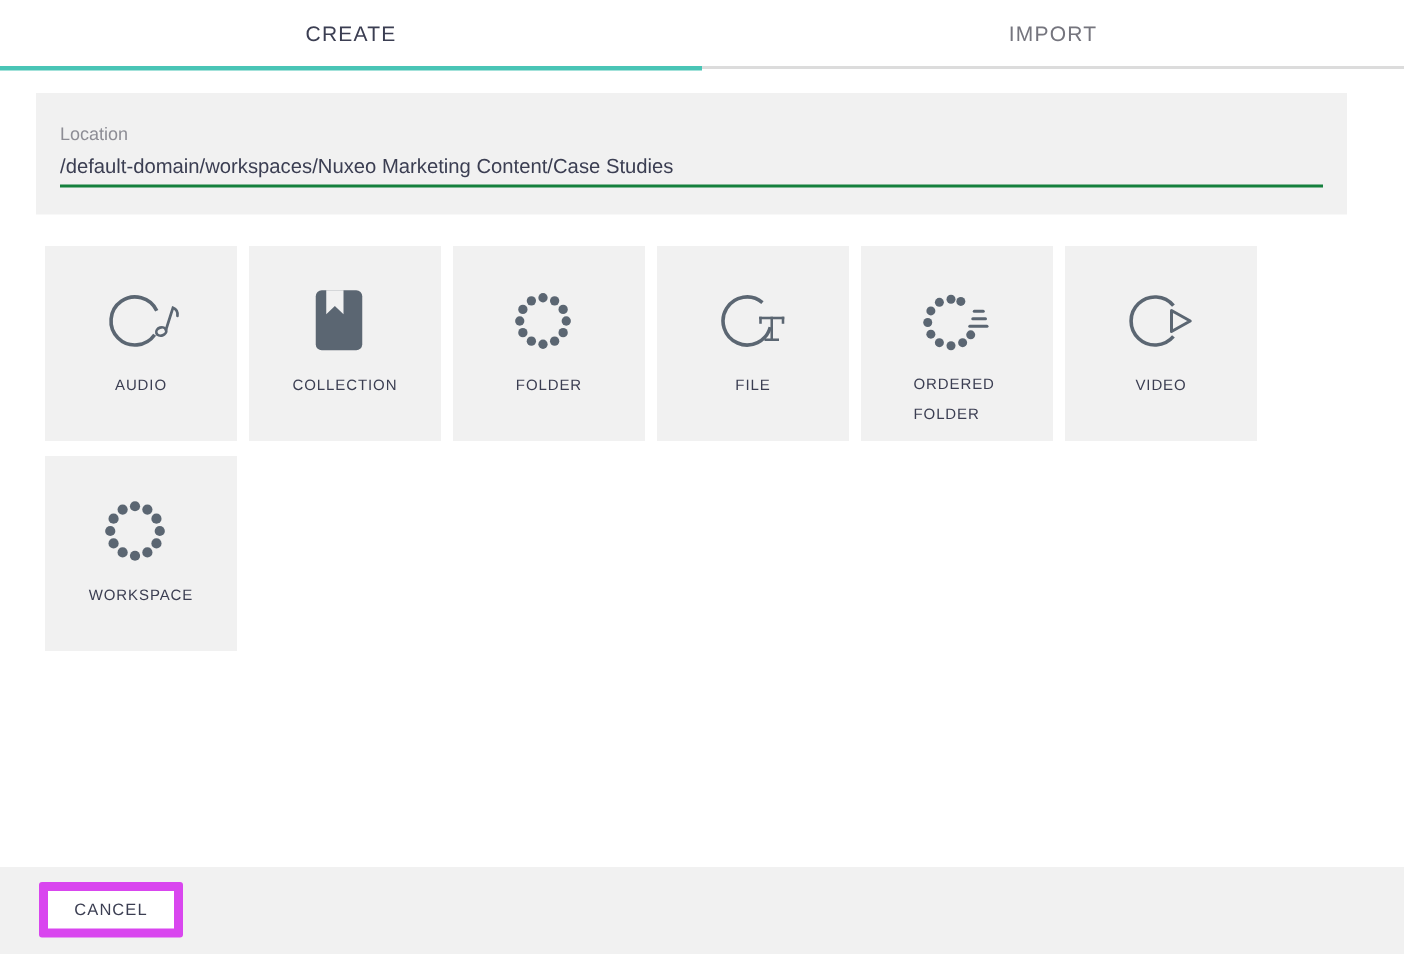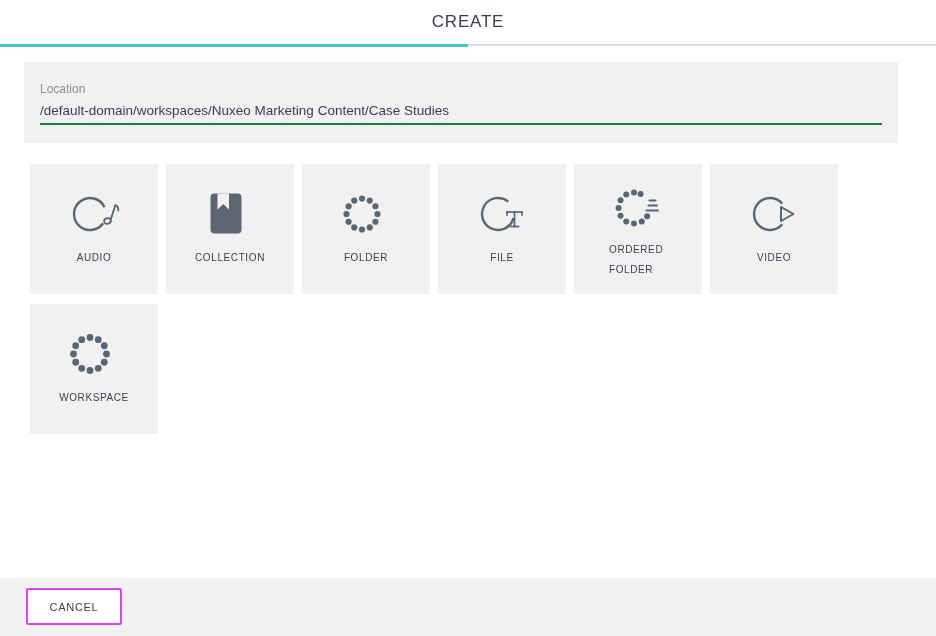--- a/index.html
+++ b/index.html
@@ -6,21 +6,21 @@
   body{
     width:936px;height:636px;position:relative;overflow:hidden;
     background:#ffffff;
     font-family:"Liberation Sans", sans-serif;
     color:#3b3e52;
   }
   
   .tabbar{position:relative;height:47px;background:#fff;}
   .tabs{display:flex;height:44px;}
   .tab{flex:1;display:flex;align-items:center;justify-content:center;
-       font-size:17px;letter-spacing:0.8px;cursor:pointer;}
+       font-size:14px;letter-spacing:0.8px;cursor:pointer;}
   .tab.active{color:#3b3e52;}
   .tab.inactive{color:#75757e;}
   .underline-active{position:absolute;left:0;bottom:0;width:468px;height:3px;background:#49c5b6;}
   .underline-rest{position:absolute;left:468px;right:0;bottom:1px;height:2px;background:#dcdcdc;}
   
   .location-panel{
     margin:15px 0 0 24px;width:874px;height:81px;box-sizing:border-box;
     background:#f1f1f1;padding:20px 16px 0 16px;
   }
   .location-label{font-size:12px;color:#8d8d95;}
@@ -34,39 +34,40 @@
   .tile{
     width:128px;height:130px;background:#f1f1f1;box-sizing:border-box;
     display:flex;flex-direction:column;align-items:center;padding-top:26px;cursor:pointer;
   }
   .tile-icon{width:52px;height:48px;display:block;}
   .tile-icon svg{overflow:visible;display:block;}
   .tile-label{
     margin-top:14px;font-size:10px;letter-spacing:0.6px;color:#3b3e52;
     text-align:center;line-height:1.2;
   }
-  .tile--ordered{padding-top:20px;}
+  .tile--ordered{padding-top:20px;justify-content:center;}
   .tile--ordered .tile-label{width:58px;text-align:left;line-height:2;margin-top:8px;}
   
   .footer{position:absolute;left:0;bottom:0;width:936px;height:58px;background:#f1f1f1;}
   .cancel-btn{
     margin:10px 0 0 26px;width:96px;height:37px;background:#ffffff;
-    border:2px solid #d946ef;border-radius:2px;
+    border:6px solid #d946ef;border-radius:2px;
     font-family:"Liberation Sans", sans-serif;font-size:11px;letter-spacing:0.7px;
     color:#3b3e52;cursor:pointer;
   }
   .icon-stroke{stroke:#5b6672;fill:none;stroke-width:2.4;}
   .icon-fill{fill:#5b6672;}
 </style>
 </head>
 <body>
 
 <div class="tabbar">
   <div class="tabs">
     <div class="tab active">CREATE</div>
+    <div class="tab inactive">IMPORT</div>
   </div>
   <div class="underline-active"></div>
   <div class="underline-rest"></div>
 </div>
 
 <div class="location-panel">
   <div class="location-label">Location</div>
   <div class="location-value">/default-domain/workspaces/Nuxeo Marketing Content/Case Studies</div>
 </div>
 

